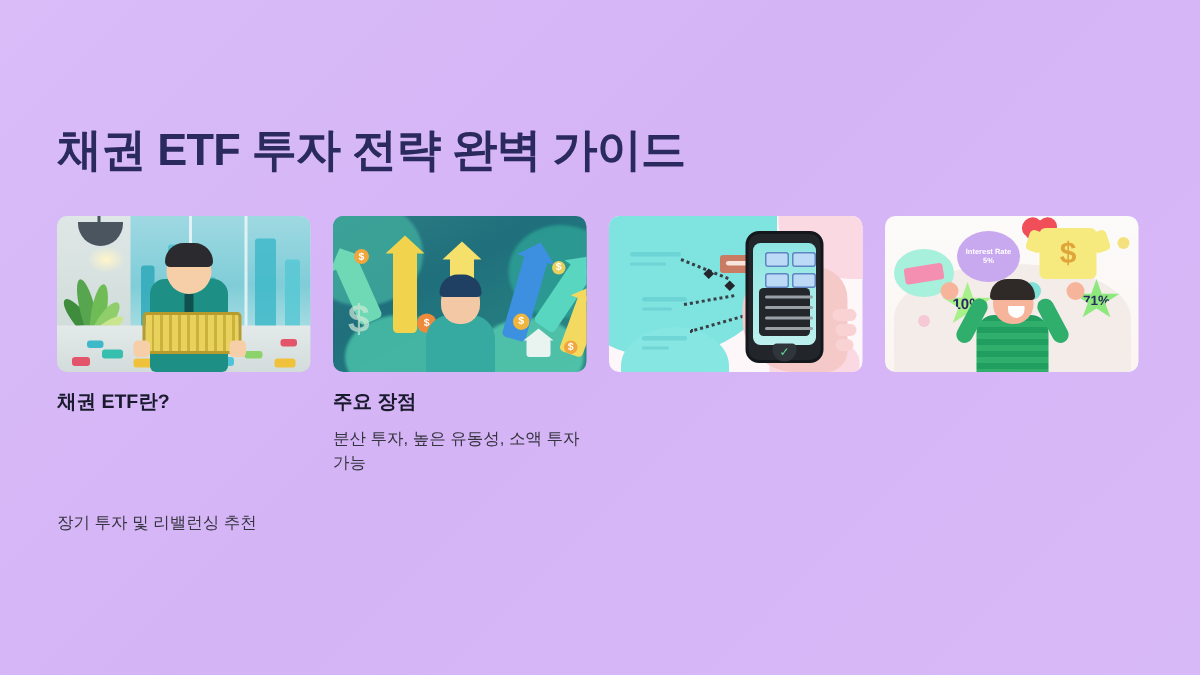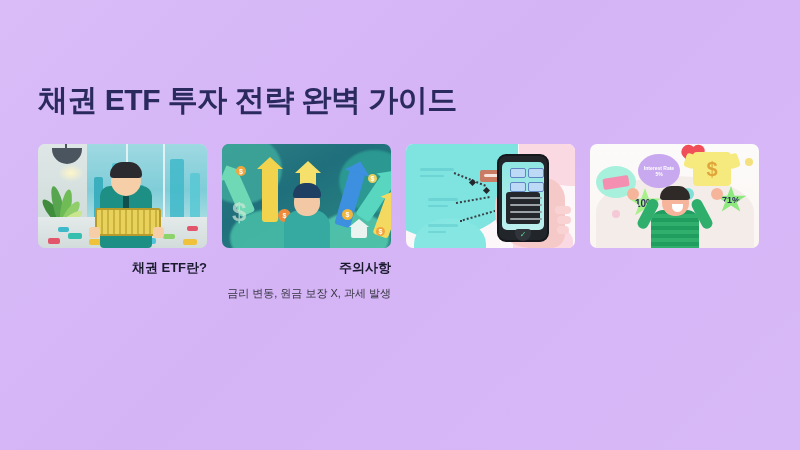--- a/index.html
+++ b/index.html
@@ -287,21 +287,21 @@
   }
   .c4 .a-l { left:50%; margin-left:-40px; transform: rotate(28deg); }
   .c4 .a-r { left:50%; margin-left:29px;  transform: rotate(-28deg); }
   .c4 .g-hand { position:absolute; bottom:48px; width:12px; height:12px; background:#f6b59b; border-radius:50%; }
   .c4 .hd-l { left:50%; margin-left:-48px; }
   .c4 .hd-r { left:50%; margin-left:36px; }
 
   
   .captions {
     position:absolute; left:38px; top:260px; width:726px;
-    display:flex; gap:15px;text-align:right;
+    display:flex; gap:15px;
   }
   .caption { width:169px; flex:0 0 auto; }
   .cap-title {
     font-size:13px; font-weight:bold; color:#1a1a2e; margin:0 0 9px 0; line-height:1.2;
   }
   .cap-body {
     font-size:11px; color:#35353f; line-height:1.5; margin:0;
   }
   .footnote {
     position:absolute; left:38px; top:341px; width:220px;
@@ -469,19 +469,20 @@
       </div>
     </div>
 
   </div>
 
   <div class="captions">
     <div class="caption">
       <p class="cap-title">채권 ETF란?</p>
     </div>
     <div class="caption">
-      <p class="cap-title">주의사항</p>
-      <p class="cap-body">금리 변동, 원금 보장 X, 과세 발생</p>
+      <p class="cap-title">주요 장점</p>
+      <p class="cap-body">분산 투자, 높은 유동성, 소액 투자 가능</p>
     </div>
   </div>
 
+  <div class="footnote">장기 투자 및 리밸런싱 추천</div>
 
 </div>
 
 </body></html>

